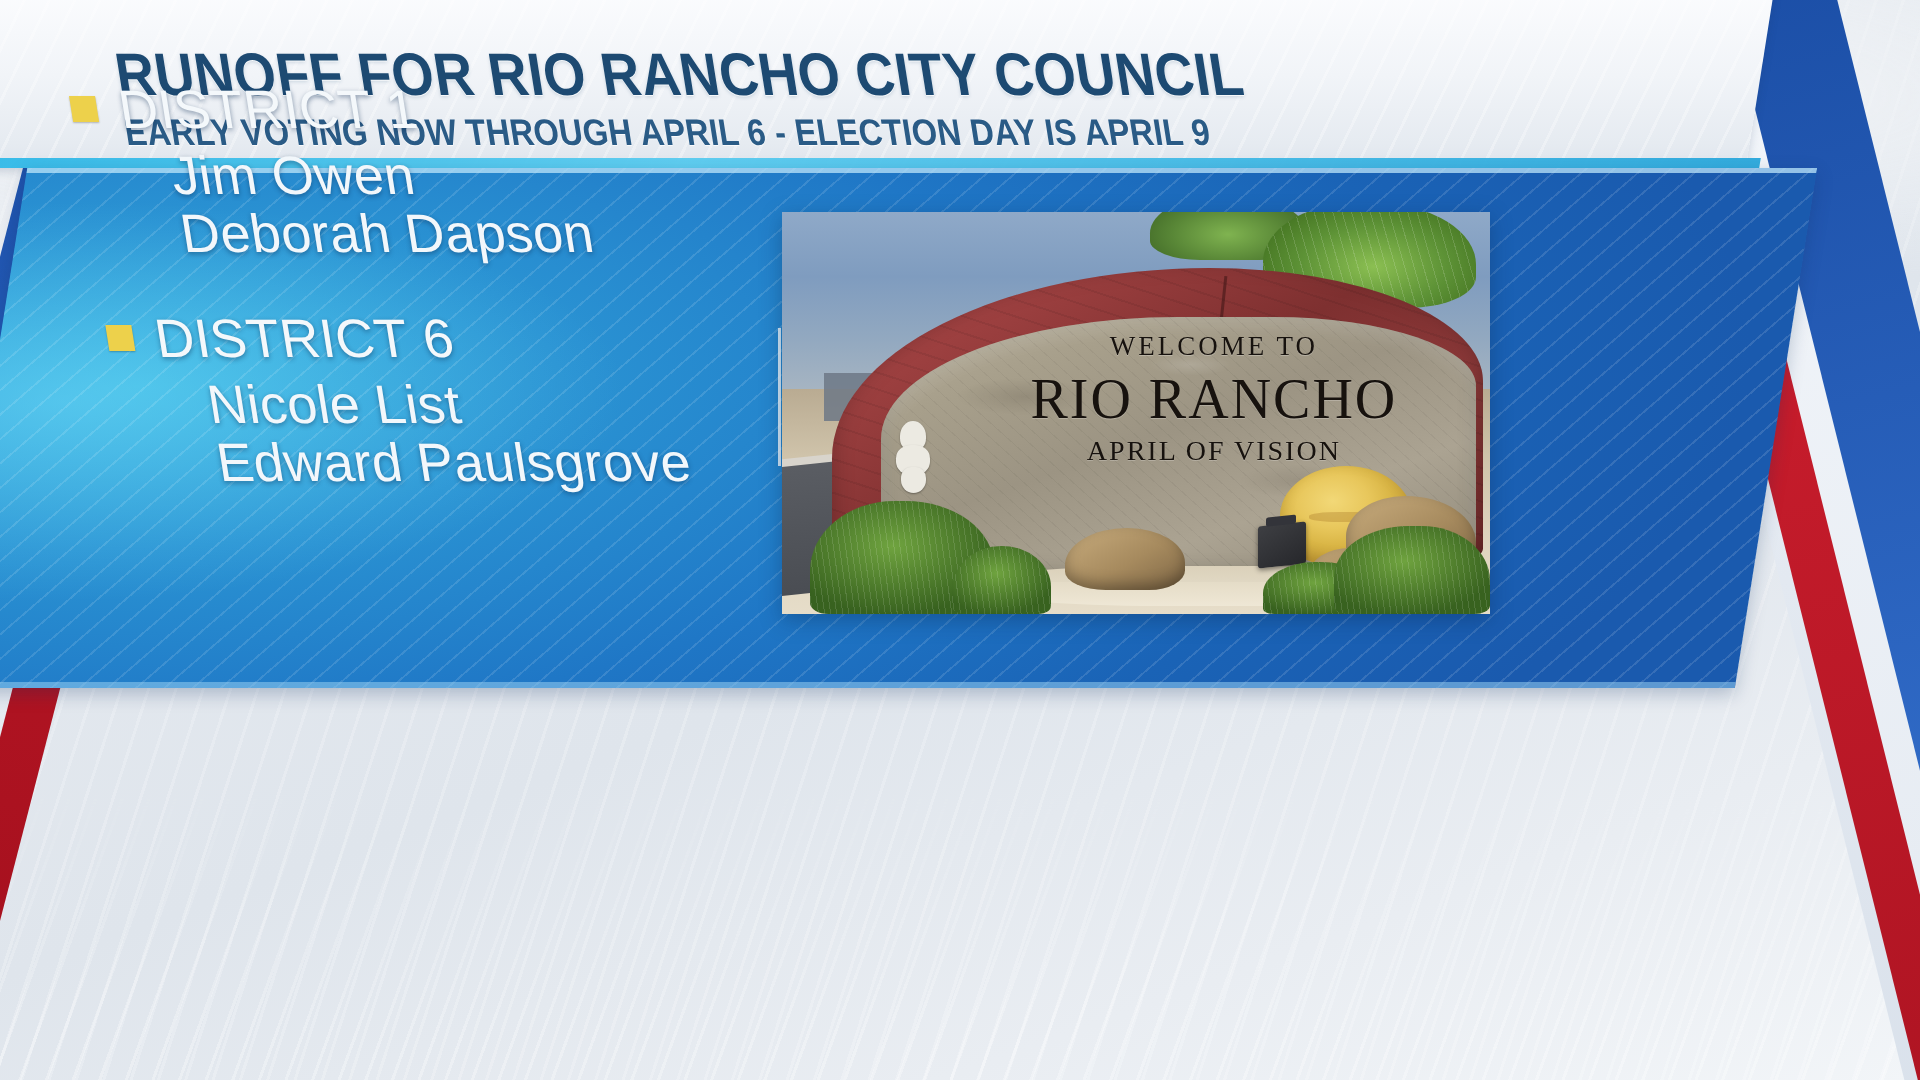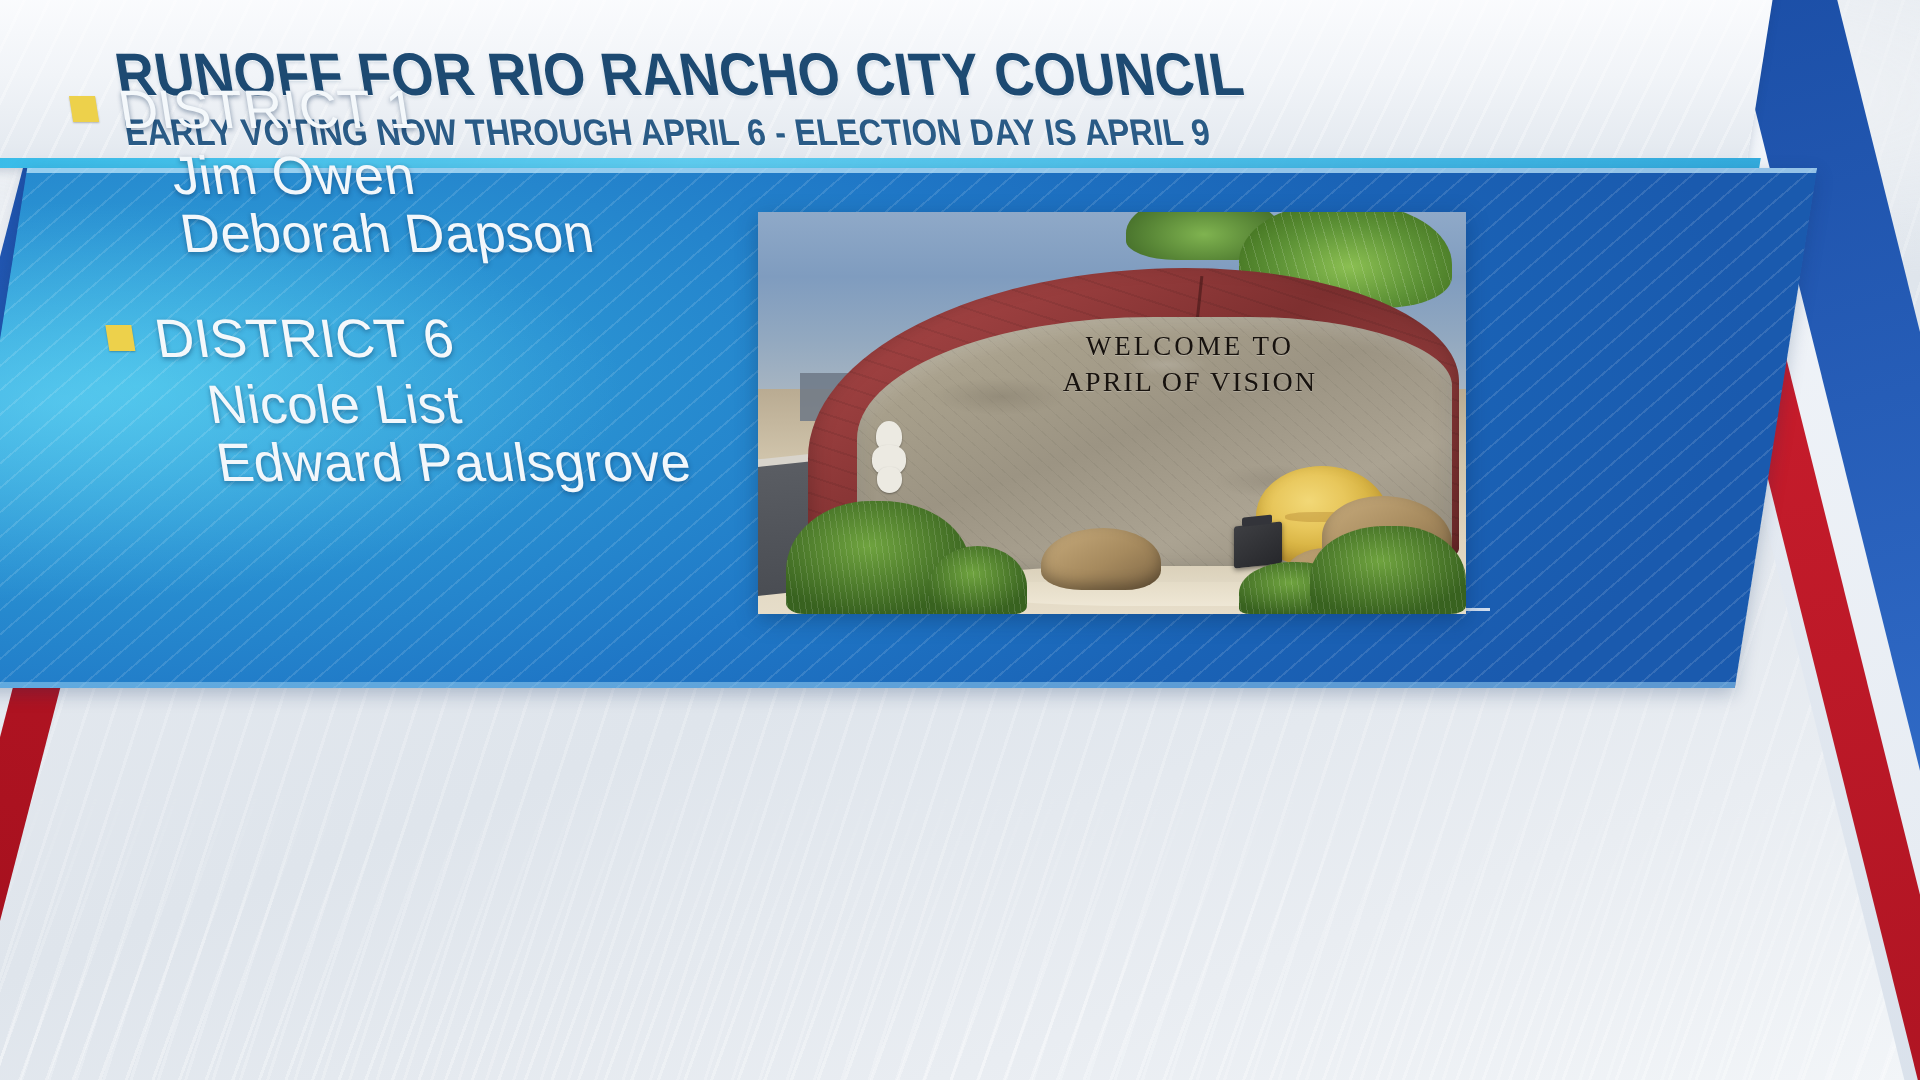--- a/index.html
+++ b/index.html
@@ -88,21 +88,21 @@
   .grp-head{display:flex;align-items:center;gap:22px;}
   .bullet{width:26px;height:26px;background:#edd14b;flex:0 0 auto;
     box-shadow:0 1px 2px rgba(0,0,0,.25);}
   .grp-title{font-size:54px;font-weight:400;color:#f4f8fb;letter-spacing:.5px;white-space:nowrap;
     text-shadow:0 2px 5px rgba(8,40,80,.45);}
   .name{font-size:54px;font-weight:400;color:#f2f7fb;letter-spacing:.3px;white-space:nowrap;
     margin-left:90px;line-height:1.08;text-shadow:0 2px 5px rgba(8,40,80,.45);}
   .name.n1{margin-top:6px;}
 
   
-  #photocard{position:absolute;left:758px;top:212px;width:708px;height:402px;
+  #photocard{position:absolute;left:782px;top:212px;width:708px;height:402px;
     background:#ffffff;box-sizing:border-box;
     box-shadow:0 6px 20px rgba(10,40,80,.35);}
   #photo{position:relative;width:100%;height:100%;overflow:hidden;background:#9fb4c6;}
 
   
   .sky{position:absolute;left:0;top:0;right:0;height:46%;
     background:linear-gradient(180deg,#8fa9c8 0%,#7f9cbf 35%,#93a9c0 70%,#a9b6c2 100%);}
   
   .ground{position:absolute;left:0;top:44%;right:0;bottom:0;
     background:linear-gradient(180deg,#b9ab92 0%,#cfc3aa 30%,#ded3bd 65%,#e6ddc9 100%);}
@@ -277,20 +277,21 @@
       </div>
 
       <div class="zia">
         <i class="p1"></i>
         <i class="p2"></i>
         <i class="p3"></i>
       </div>
 
       <div class="sign-txt">
         <div class="sign-welcome">WELCOME TO</div>
+        <div class="sign-name">RIO RANCHO</div>
         <div class="sign-sub">APRIL OF VISION</div>
       </div>
 
       <div class="sun">
         <div class="band"></div>
       </div>
 
       <div class="gravel"></div>
       <div class="bldr b1"></div>
       <div class="bldr b2"></div>

